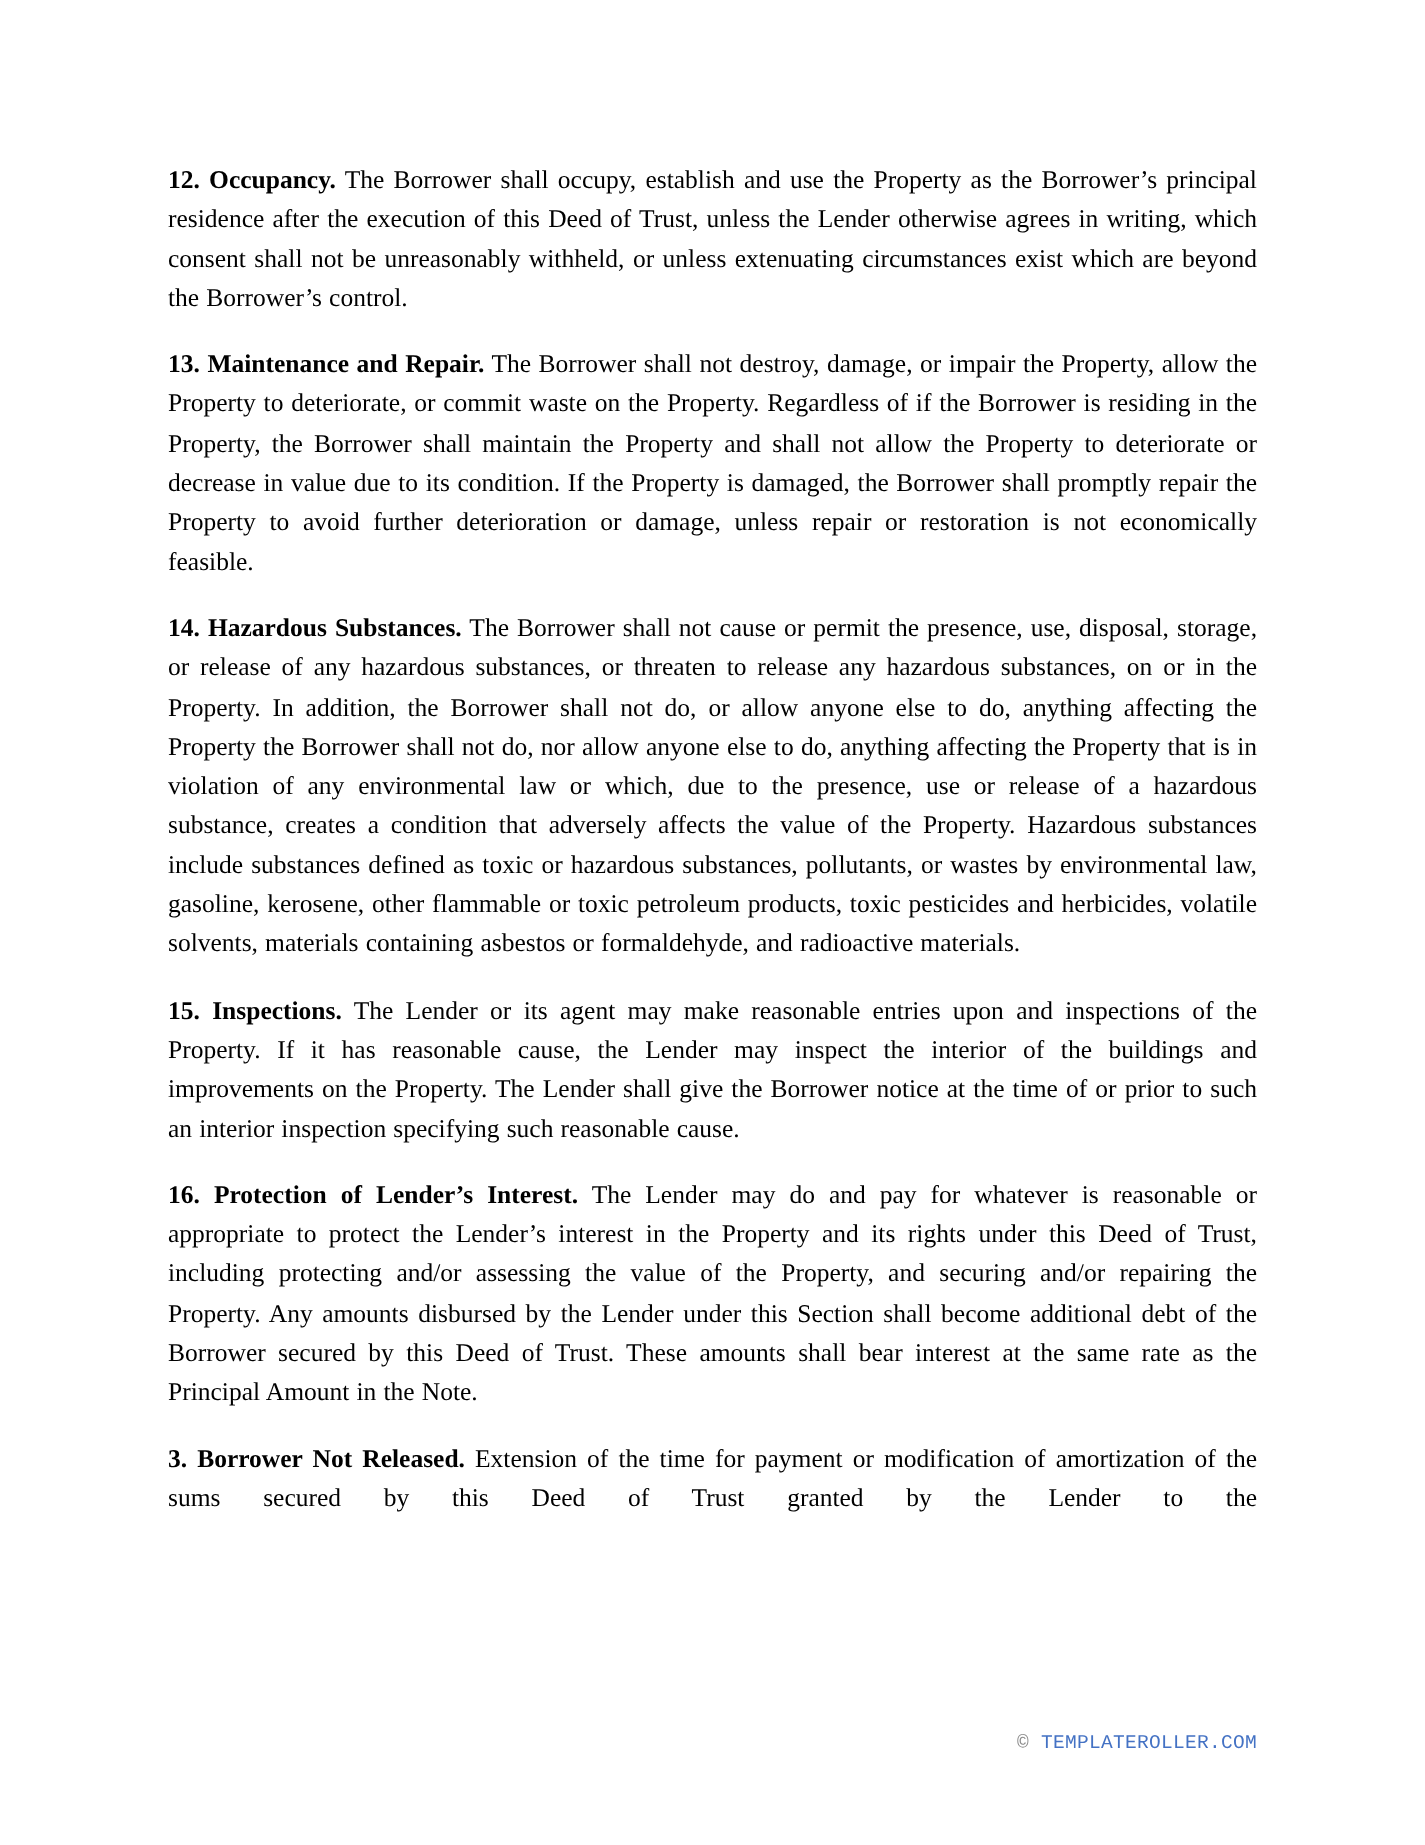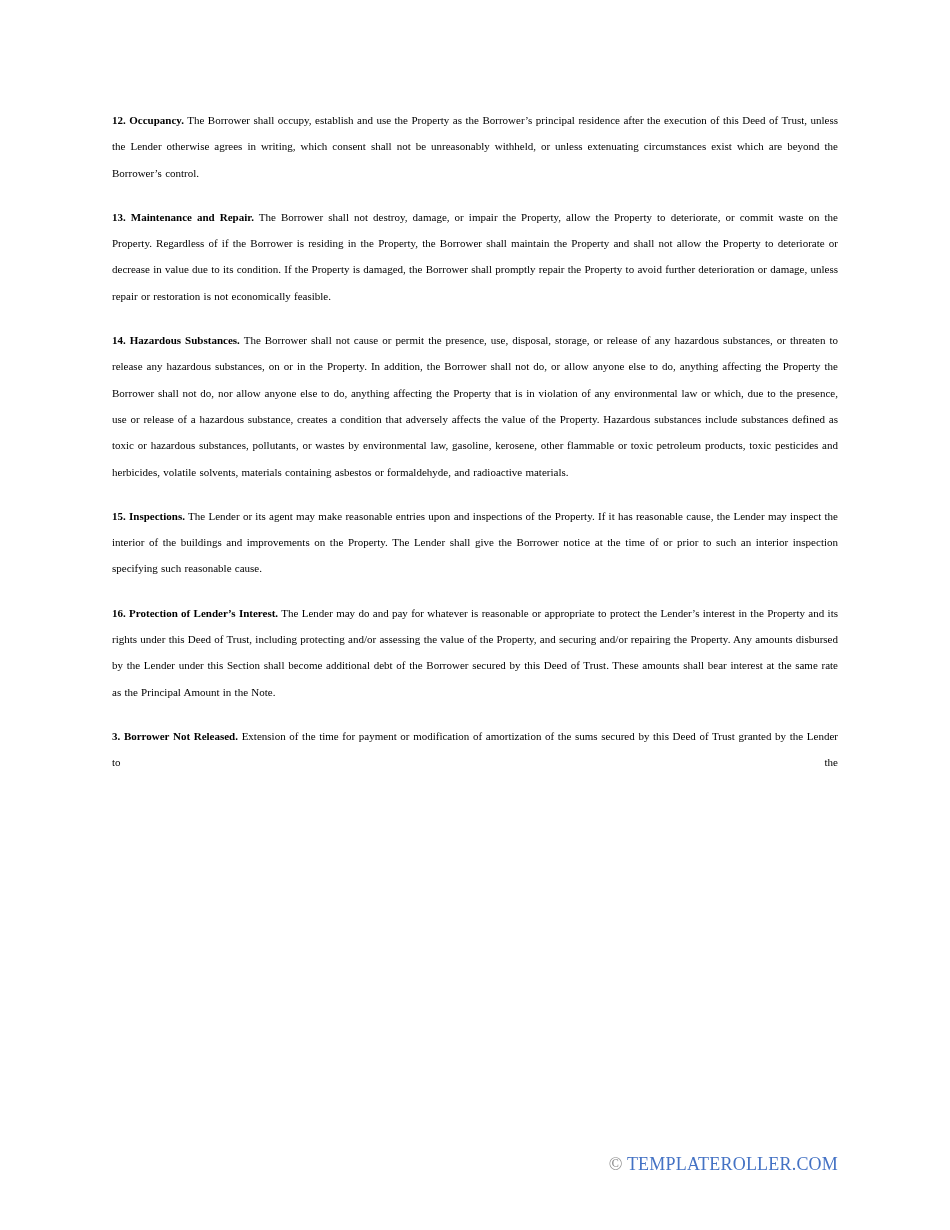--- a/index.html
+++ b/index.html
@@ -16,38 +16,38 @@
     font-family: "Liberation Serif", serif;
     color: #000000;
   }
   .content {
     position: absolute;
     left: 112px;
     top: 107px;
     width: 726px;
   }
   .para {
-    font-size: 11px;
+    font-size: 17px;
     line-height: 26.3px;
     text-align: justify;
     margin: 0 0 18px 0;
     word-spacing: 0.5px;
   }
   .para .heading {
     font-weight: bold;
   }
   .para.continued {
     text-align-last: justify;
   }
   .footer {
     position: absolute;
     top: 1154px;
     right: 112px;
-    font-family: Liberation Serif, serif;
-    font-size: 18px;
+    font-family: Liberation Mono, monospace;
+    font-size: 13px;
     letter-spacing: 0.2px;
     white-space: nowrap;
   }
   .footer .copyright-symbol {
     color: #8a8a8a;
   }
   .footer a {
     color: #4472c4;
     text-decoration: none;
   }

